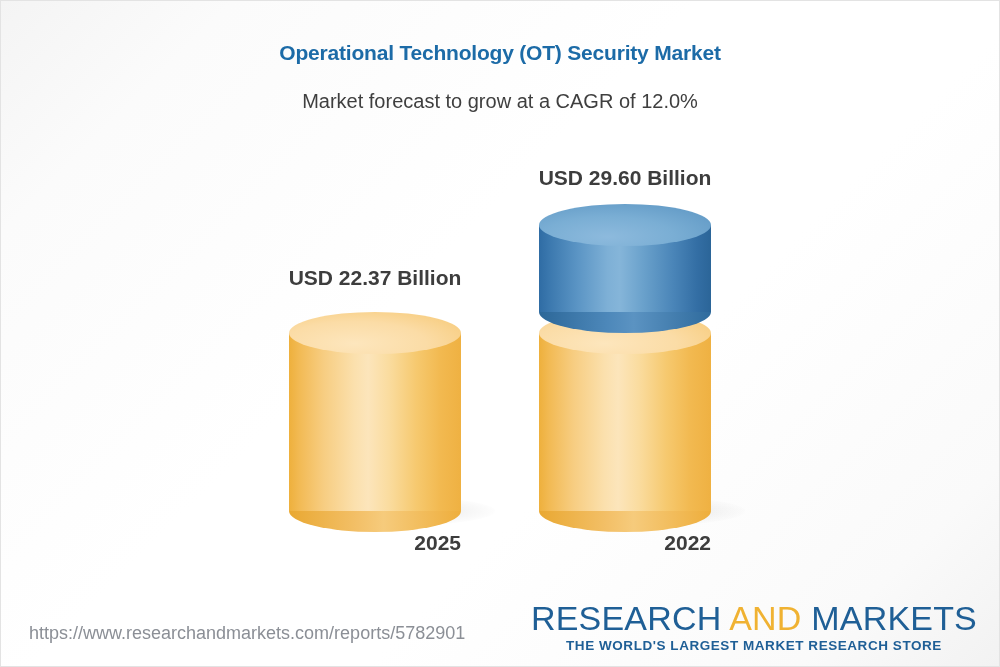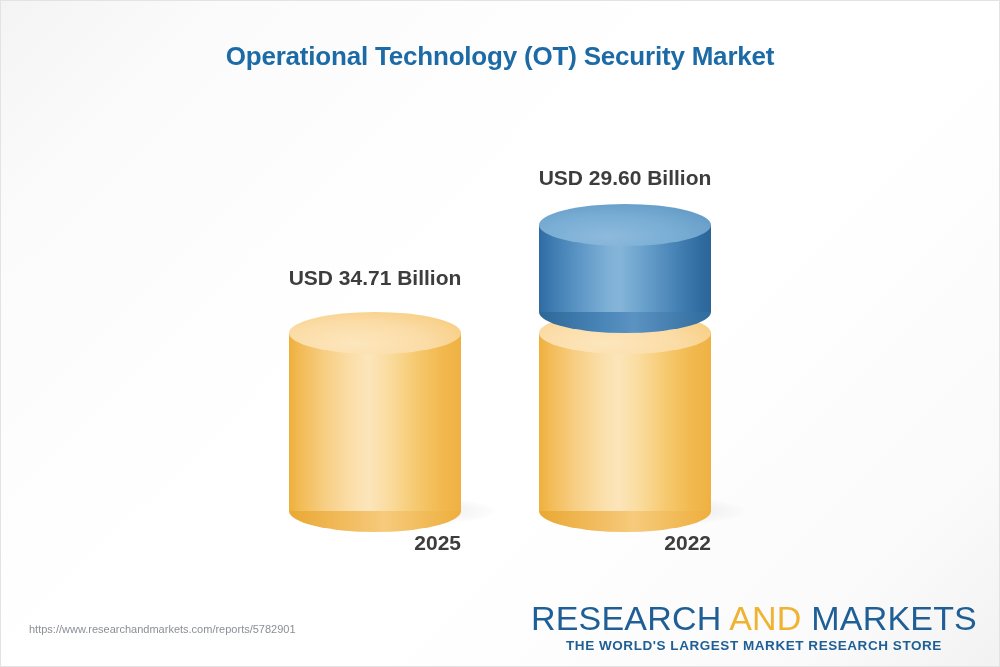--- a/index.html
+++ b/index.html
@@ -21,21 +21,21 @@
     overflow: hidden;
   }
 
   
   .chart-title {
     position: absolute;
     left: 0;
     right: 0;
     top: 40px;
     text-align: center;
-    font-size: 26px;
+    font-size: 21px;
     font-weight: bold;
     color: #1c6ba7;
     letter-spacing: -0.2px;
   }
   .chart-subtitle {
     position: absolute;
     left: 0;
     right: 0;
     top: 89px;
     text-align: center;
@@ -173,21 +173,21 @@
       rgba(140,140,140,0.10) 45%,
       rgba(160,160,160,0.0) 75%);
     pointer-events: none;
   }
 
   
   .footer-url {
     position: absolute;
     left: 28px;
     top: 622px;
-    font-size: 11px;
+    font-size: 18px;
     color: #8b8f96;
   }
   .logo {
     position: absolute;
     right: 22px;
     top: 600px;
     text-align: right;
   }
   .logo-main {
     font-size: 34px;
@@ -208,26 +208,27 @@
     text-align: center;
   }
 </style>
 </head>
 <body>
 
 <div class="canvas">
 
   <div class="chart-title">Operational Technology (OT) Security Market</div>
 
+  <div class="chart-subtitle">Market forecast to grow at a CAGR of 12.0%</div>
 
   <div class="plot">
 
     <div class="bar-group g1">
 
-      <div class="value-label">USD 34.71 Billion</div>
+      <div class="value-label">USD 22.37 Billion</div>
 
       <div class="shadow" style="left:6px; top:495px; width:200px;"></div>
 
       <div class="cyl" style="top:311px; height:199px;">
         <div class="bot-cap cap-yellow-bottom"></div>
         <div class="body fill-yellow"></div>
         <div class="top-cap cap-yellow"></div>
       </div>
 
       <div class="cat-label">2025</div>

